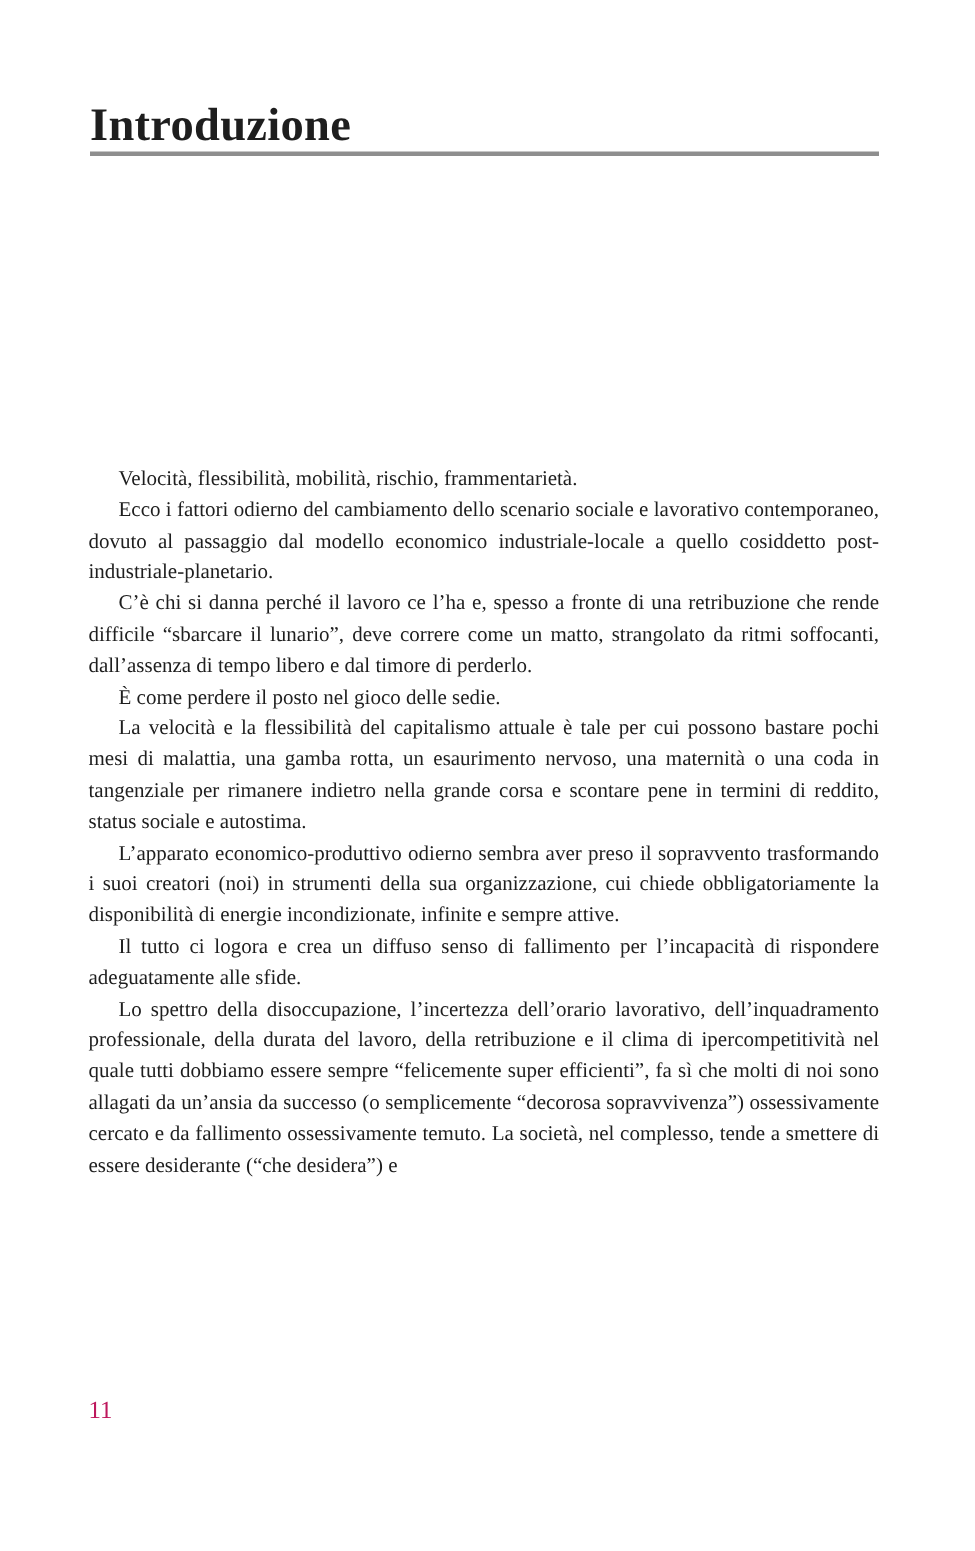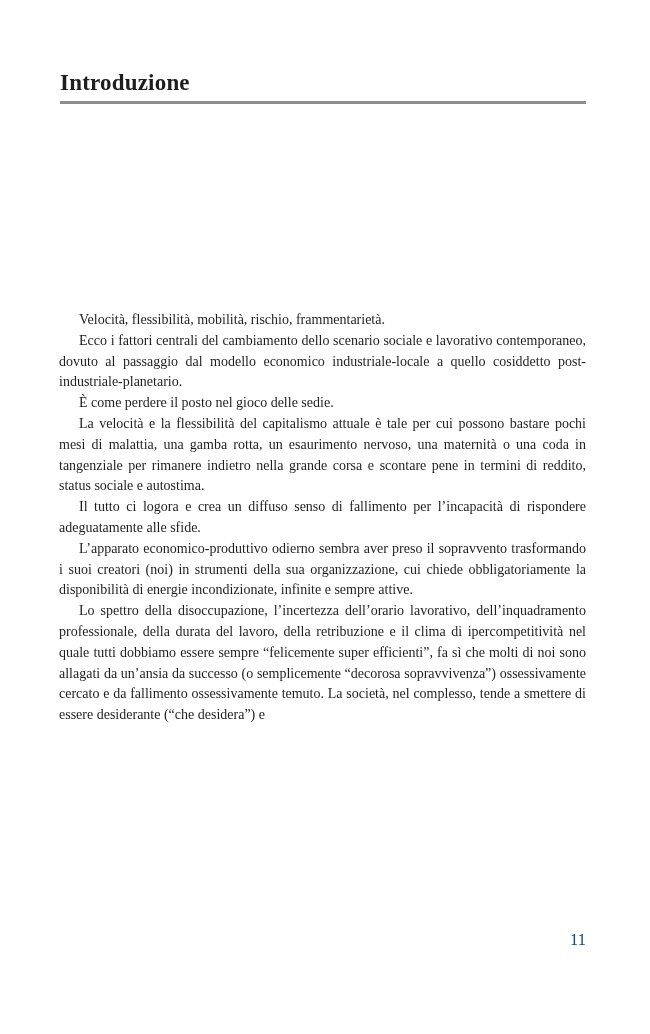--- a/index.html
+++ b/index.html
@@ -14,21 +14,21 @@
     background: #ffffff;
     font-family: "Liberation Serif", "DejaVu Serif", serif;
     color: #1e1e1e;
     overflow: hidden;
   }
   .chapter-title {
     position: absolute;
     left: 60px;
     top: 70px;
     margin: 0;
-    font-size: 23px;
+    font-size: 31px;
     line-height: 26px;
     font-weight: bold;
     letter-spacing: 0.2px;
     color: #1e1e1e;
     font-family: "Liberation Serif", "DejaVu Serif", serif;
   }
   .heading-rule {
     position: absolute;
     left: 60px;
     top: 101px;
@@ -51,40 +51,41 @@
     padding: 0;
     text-indent: 20px;
     hyphens: manual;
     -webkit-hyphens: manual;
   }
   .page-number {
     position: absolute;
     left: 59px;
     top: 930px;
     width: 527px;
-    text-align: right;
+    text-align: left;
     font-size: 16.5px;
     line-height: 19px;
-    color: #0c4a6e;
+    color: #be185d;
   }
 </style>
 </head>
 <body>
 
 <div class="page">
 
   <h1 class="chapter-title">Introduzione</h1>
 
   <div class="heading-rule"></div>
 
   <main class="body-text">
     <p>Velocità, flessibilità, mobilità, rischio, frammentarietà.</p>
-    <p>Ecco i fattori centrali del cambiamento dello scenario sociale e la­vorativo contemporaneo, dovuto al passaggio dal modello economico industriale-locale a quello cosiddetto post-industriale-planetario.</p>
+    <p>Ecco i fattori odierno del cambiamento dello scenario sociale e la­vorativo contemporaneo, dovuto al passaggio dal modello economico industriale-locale a quello cosiddetto post-industriale-planetario.</p>
+    <p>C’è chi si danna perché il lavoro ce l’ha e, spesso a fronte di una re­tribuzione che rende difficile “sbarcare il lunario”, deve correre come un matto, strangolato da ritmi soffocanti, dall’assenza di tempo libero e dal timore di perderlo.</p>
     <p>È come perdere il posto nel gioco delle sedie.</p>
     <p>La velocità e la flessibilità del capitalismo attuale è tale per cui pos­sono bastare pochi mesi di malattia, una gamba rotta, un esaurimento nervoso, una maternità o una coda in tangenziale per rimanere indietro nella grande corsa e scontare pene in termini di reddito, status sociale e autostima.</p>
+    <p>L’apparato economico-produttivo odierno sembra aver preso il so­pravvento trasformando i suoi creatori (noi) in strumenti della sua or­ganizzazione, cui chiede obbligatoriamente la disponibilità di energie incondizionate, infinite e sempre attive.</p>
     <p>Il tutto ci logora e crea un diffuso senso di fallimento per l’incapacità di rispondere adeguatamente alle sfide.</p>
-    <p>L’apparato economico-produttivo odierno sembra aver preso il so­pravvento trasformando i suoi creatori (noi) in strumenti della sua or­ganizzazione, cui chiede obbligatoriamente la disponibilità di energie incondizionate, infinite e sempre attive.</p>
     <p>Lo spettro della disoccupazione, l’incertezza dell’orario lavorativo, dell’inquadramento professionale, della durata del lavoro, della retribu­zione e il clima di ipercompetitività nel quale tutti dobbiamo essere sem­pre “felicemente super efficienti”, fa sì che molti di noi sono allagati da un’ansia da successo (o semplicemente “decorosa sopravvivenza”) os­sessivamente cercato e da fallimento ossessivamente temuto. La società, nel complesso, tende a smettere di essere desiderante (“che desidera”) e</p>
   </main>
 
   <div class="page-number">11</div>
 
 </div>
 
 </body></html>

